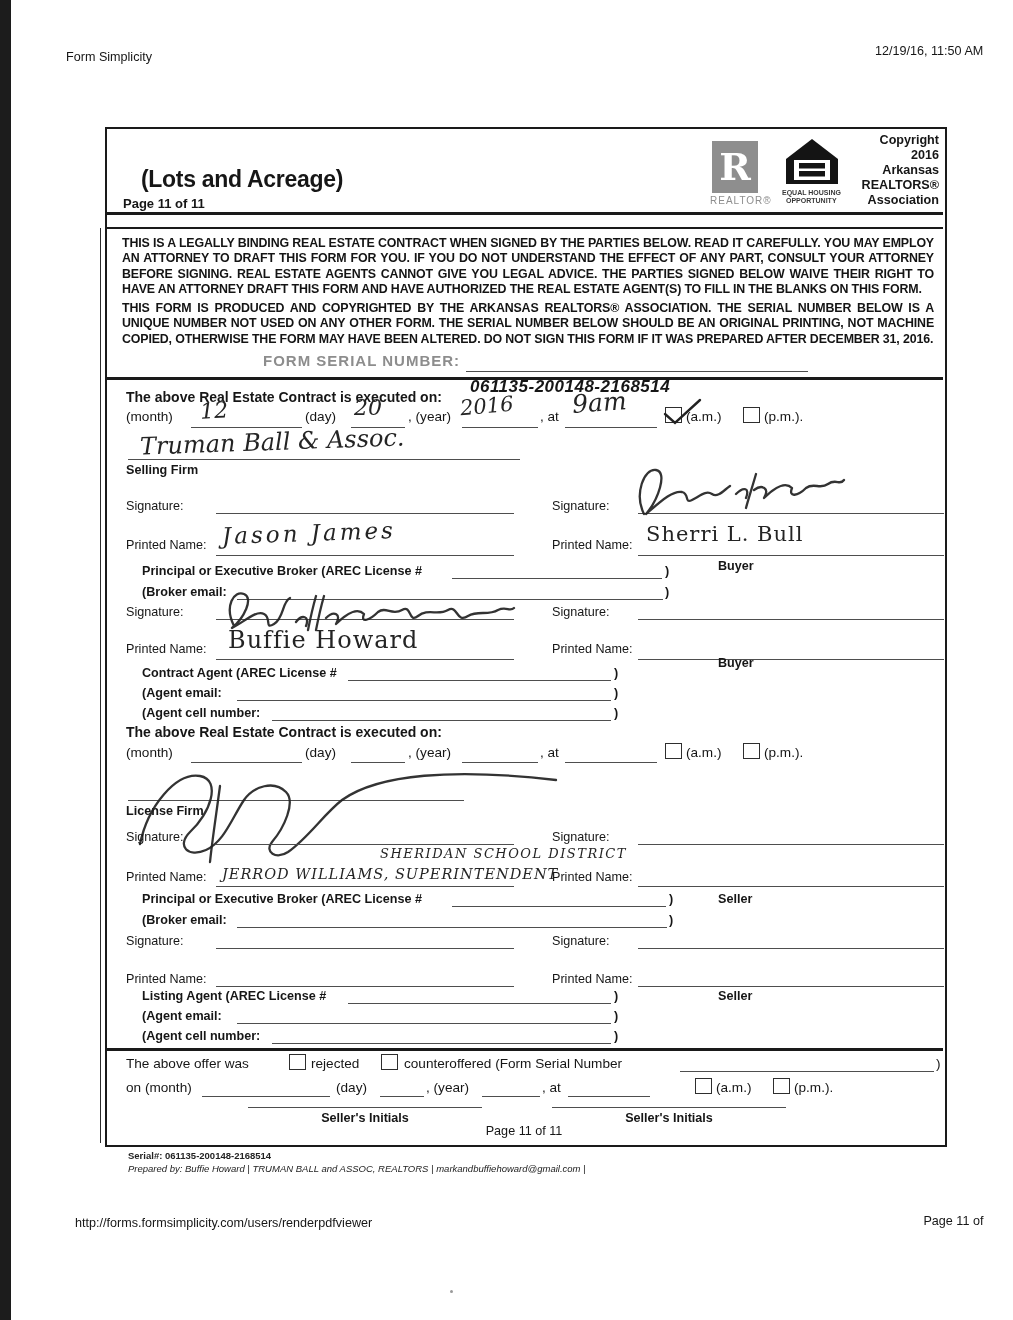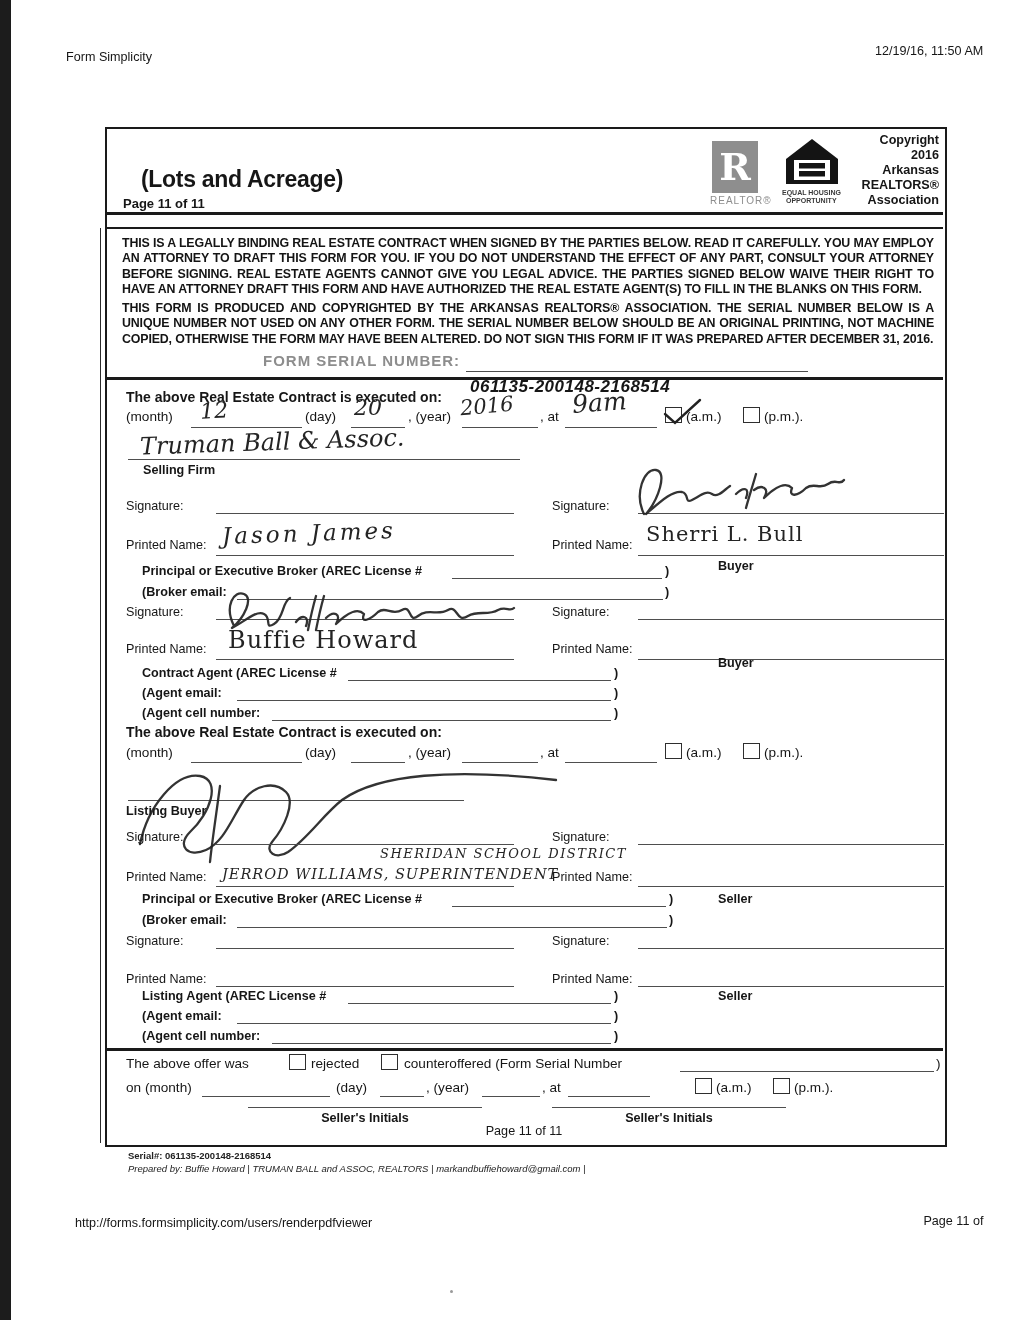--- a/index.html
+++ b/index.html
@@ -89,21 +89,21 @@
     <svg viewBox="0 0 44 30">
         <path d="M6 17 L16 26 L41 3" fill="none" stroke="#222" stroke-width="2.4" stroke-linecap="round"></path>
       </svg>
   </span>
   <span class="lb md" style="left:686px;top:409px;">(a.m.)</span>
   <span class="cb" style="left:743px;top:407px;"></span>
   <span class="lb md" style="left:764px;top:409px;">(p.m.).</span>
 
   <span class="hw" style="left:140px;top:428px;font-size:24px;transform:rotate(-2deg);">Truman Ball &amp; Assoc.</span>
   <div class="ln" style="left:128px;top:459px;width:392px;"></div>
-  <span class="lb bd" style="left:143px;top:463px;">Selling Firm</span>
+  <span class="lb bd" style="left:126px;top:463px;">Selling Firm</span>
 
   <span class="lb" style="left:126px;top:499px;">Signature:</span>
   <div class="ln" style="left:216px;top:513px;width:298px;"></div>
   <span class="lb" style="left:552px;top:499px;">Signature:</span>
   <div class="ln" style="left:638px;top:513px;width:306px;"></div>
   <svg class="sig" style="left:628px;top:460px;" width="220" height="60" viewBox="0 0 220 60" title="Sherri L Bull">
     <path d="M16,54 C6,34 16,8 28,10 C40,12 30,40 18,54 C30,44 44,30 54,32 C62,34 56,44 64,40 C72,36 78,30 84,34 C90,38 96,30 102,26"></path>
     <path d="M108,34 C116,26 122,28 118,38 M128,14 C124,28 120,40 118,48 M126,30 C134,24 142,28 136,38 C148,26 158,22 164,28 C160,38 170,36 178,28 C186,22 192,30 200,24 C208,18 212,26 216,20"></path>
   </svg>
 
@@ -156,21 +156,21 @@
   <span class="lb md" style="left:408px;top:745px;">, (year)</span>
   <div class="ln" style="left:462px;top:762px;width:76px;"></div>
   <span class="lb md" style="left:540px;top:745px;">, at</span>
   <div class="ln" style="left:565px;top:762px;width:92px;"></div>
   <span class="cb" style="left:665px;top:743px;"></span>
   <span class="lb md" style="left:686px;top:745px;">(a.m.)</span>
   <span class="cb" style="left:743px;top:743px;"></span>
   <span class="lb md" style="left:764px;top:745px;">(p.m.).</span>
 
   <div class="ln" style="left:128px;top:800px;width:336px;"></div>
-  <span class="lb bd" style="left:126px;top:804px;">Listing Buyer</span>
+  <span class="lb bd" style="left:126px;top:804px;">License Firm</span>
   <svg class="sig" style="left:124px;top:764px;" width="445" height="100" viewBox="0 0 445 100">
     <path d="M16,80 C24,42 52,8 76,12 C98,16 86,50 66,68 C52,82 64,94 82,86 C100,78 108,54 120,36 C130,22 150,16 162,28 C172,38 160,64 148,78 C140,88 152,96 164,88 C184,74 200,50 218,36 C254,10 330,4 432,16"></path>
     <path d="M96,22 C92,52 88,78 86,98"></path>
   </svg>
 
   <span class="lb" style="left:126px;top:830px;">Signature:</span>
   <div class="ln" style="left:216px;top:844px;width:298px;"></div>
   <span class="lb" style="left:552px;top:830px;">Signature:</span>
   <div class="ln" style="left:638px;top:844px;width:306px;"></div>
 

